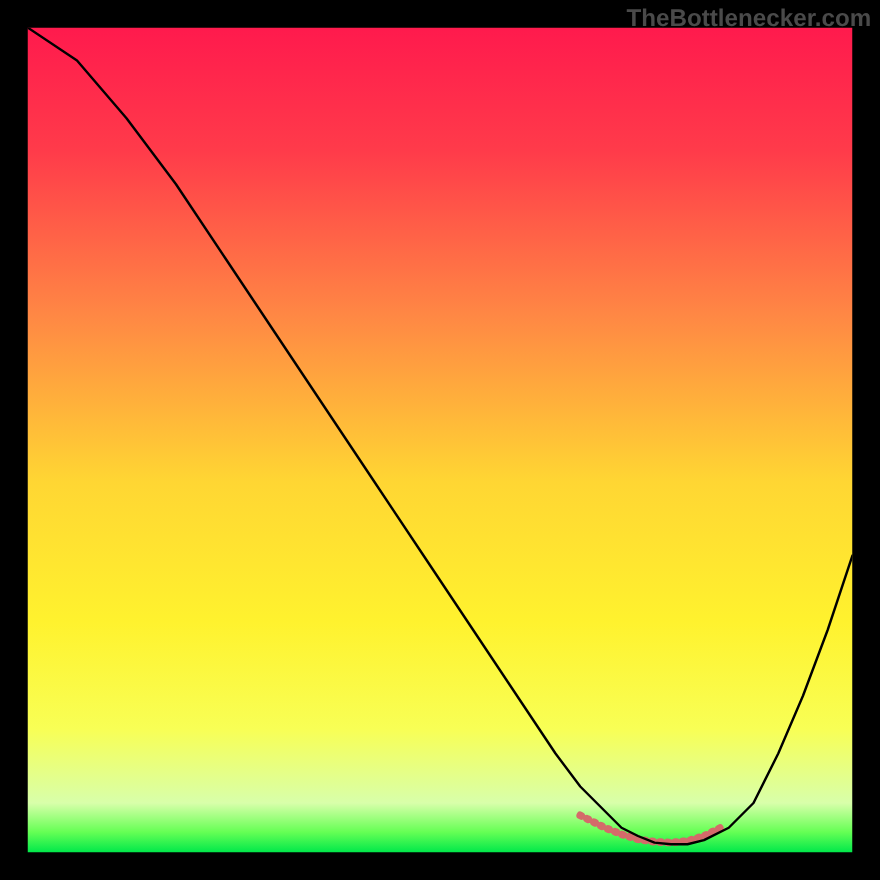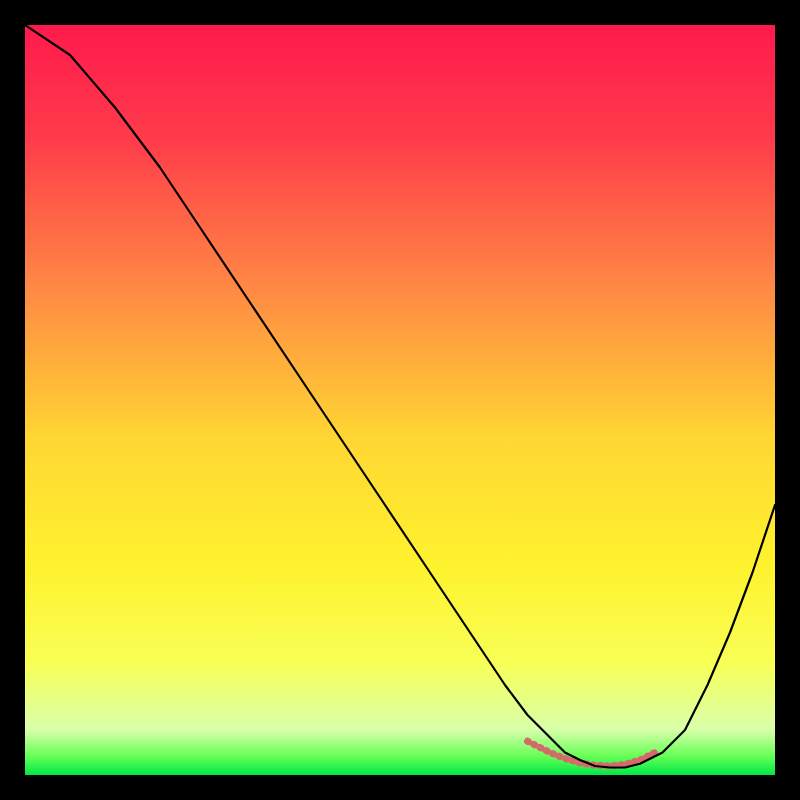--- a/index.html
+++ b/index.html
@@ -72,14 +72,15 @@
       <rect x="0" y="0" width="100" height="100" fill="url(#bg-grad)"></rect>
     </svg>
 
     <svg class="curve-svg" viewBox="0 0 100 100" preserveAspectRatio="none">
       <path id="highlight-path" fill="none" stroke-linecap="round" stroke-linejoin="round" d="M67.00 95.50 L70.00 97.00 L72.00 97.80 L74.00 98.40 L76.00 98.70 L78.00 98.80 L80.00 98.60 L82.00 98.00 L84.00 97.00" stroke="#d46a6a" vector-effect="non-scaling-stroke" style="stroke-width: 7px; stroke-dasharray: 1, 6;"></path>
       <path id="curve-path" fill="none" stroke-linecap="round" stroke-linejoin="round" d="M0.00 0.00 L6.00 4.00 L12.00 11.00 L18.00 19.00 L24.00 28.00 L30.00 37.00 L36.00 46.00 L42.00 55.00 L48.00 64.00 L54.00 73.00 L60.00 82.00 L64.00 88.00 L67.00 92.00 L70.00 95.00 L72.00 97.00 L74.00 98.00 L76.00 98.80 L78.00 99.00 L80.00 99.00 L82.00 98.50 L85.00 97.00 L88.00 94.00 L91.00 88.00 L94.00 81.00 L97.00 73.00 L100.00 64.00" stroke="#000000" stroke-width="0.293" vector-effect="non-scaling-stroke" style="stroke-width: 2.2px;"></path>
     </svg>
 
   </div>
 
+  <div class="watermark">TheBottlenecker.com</div>
 
 </div>
 
 </body></html>

